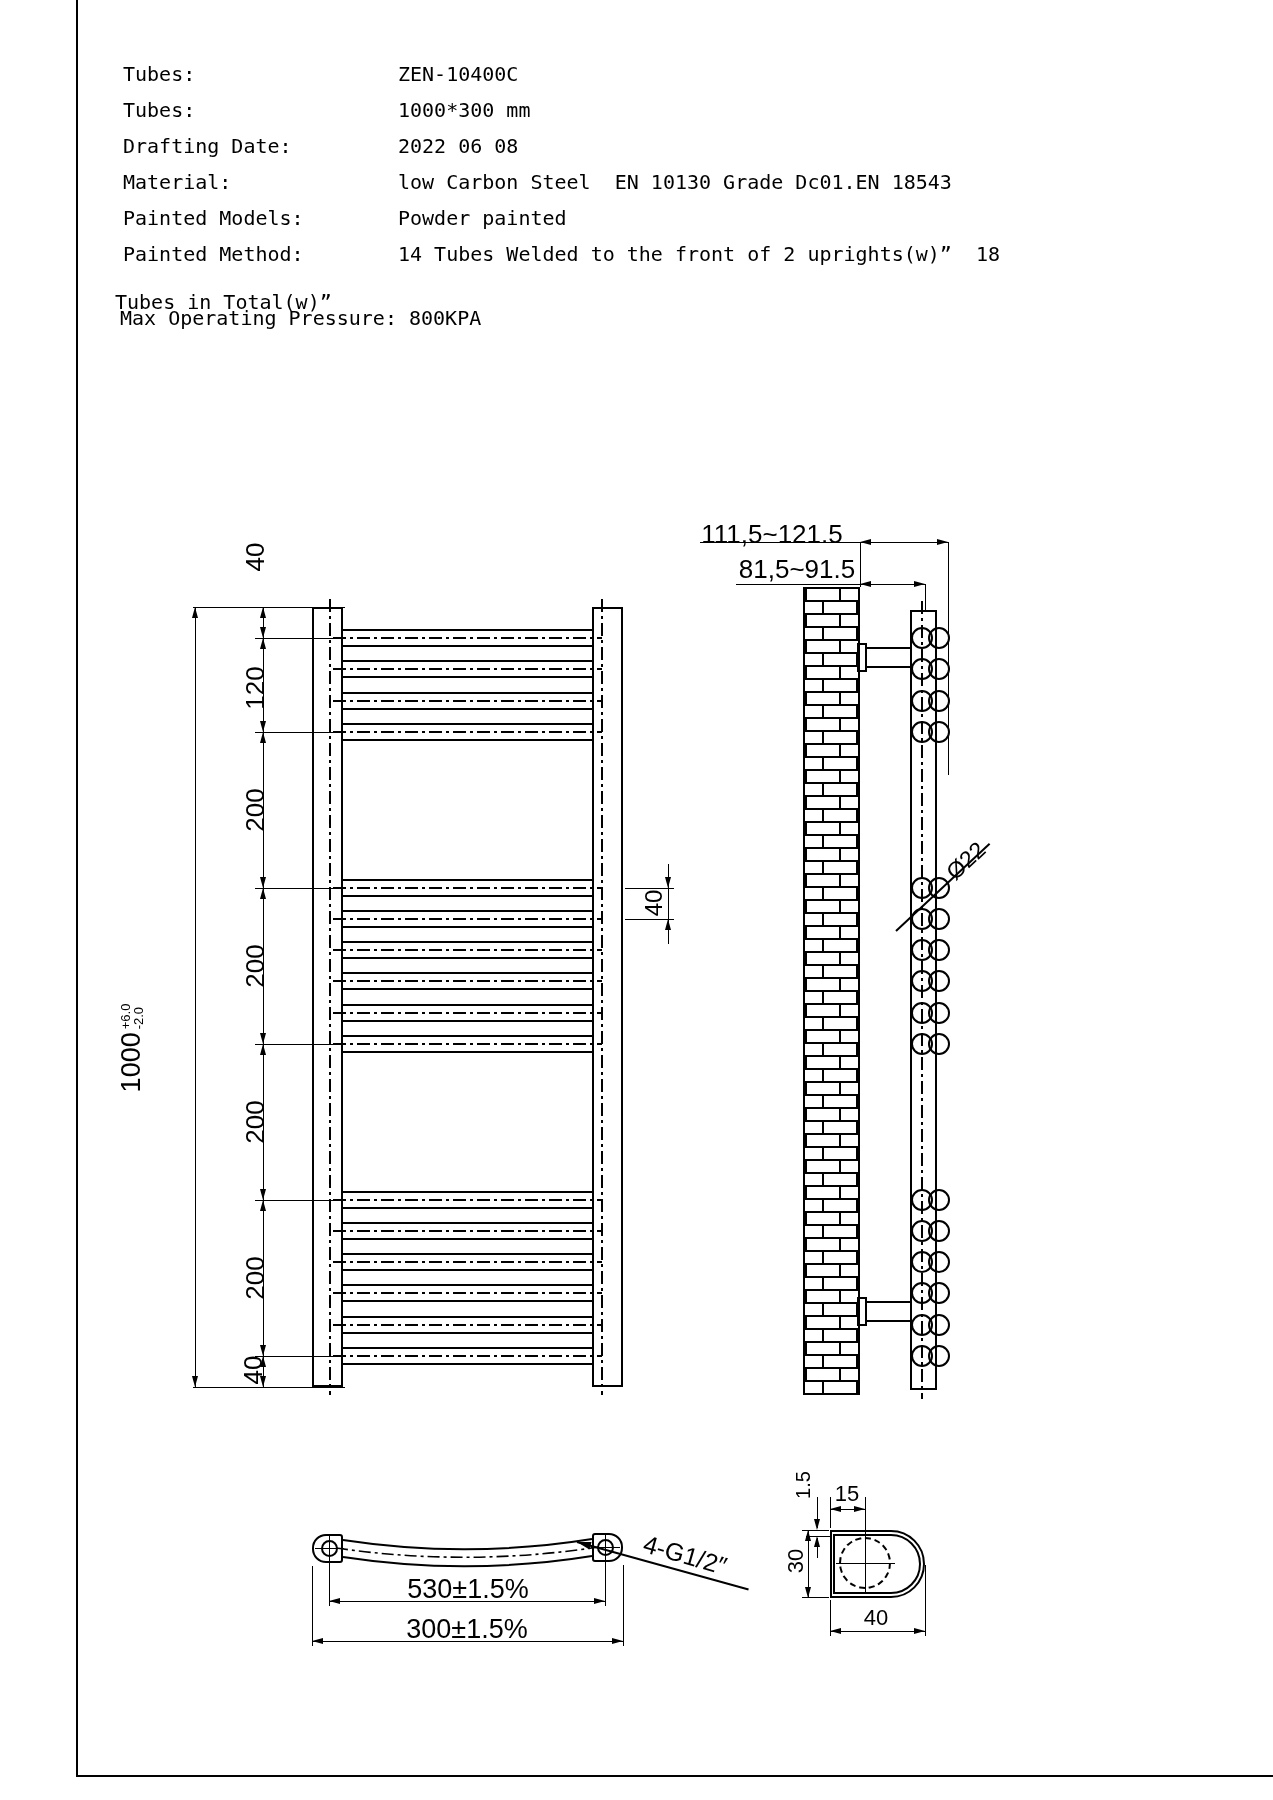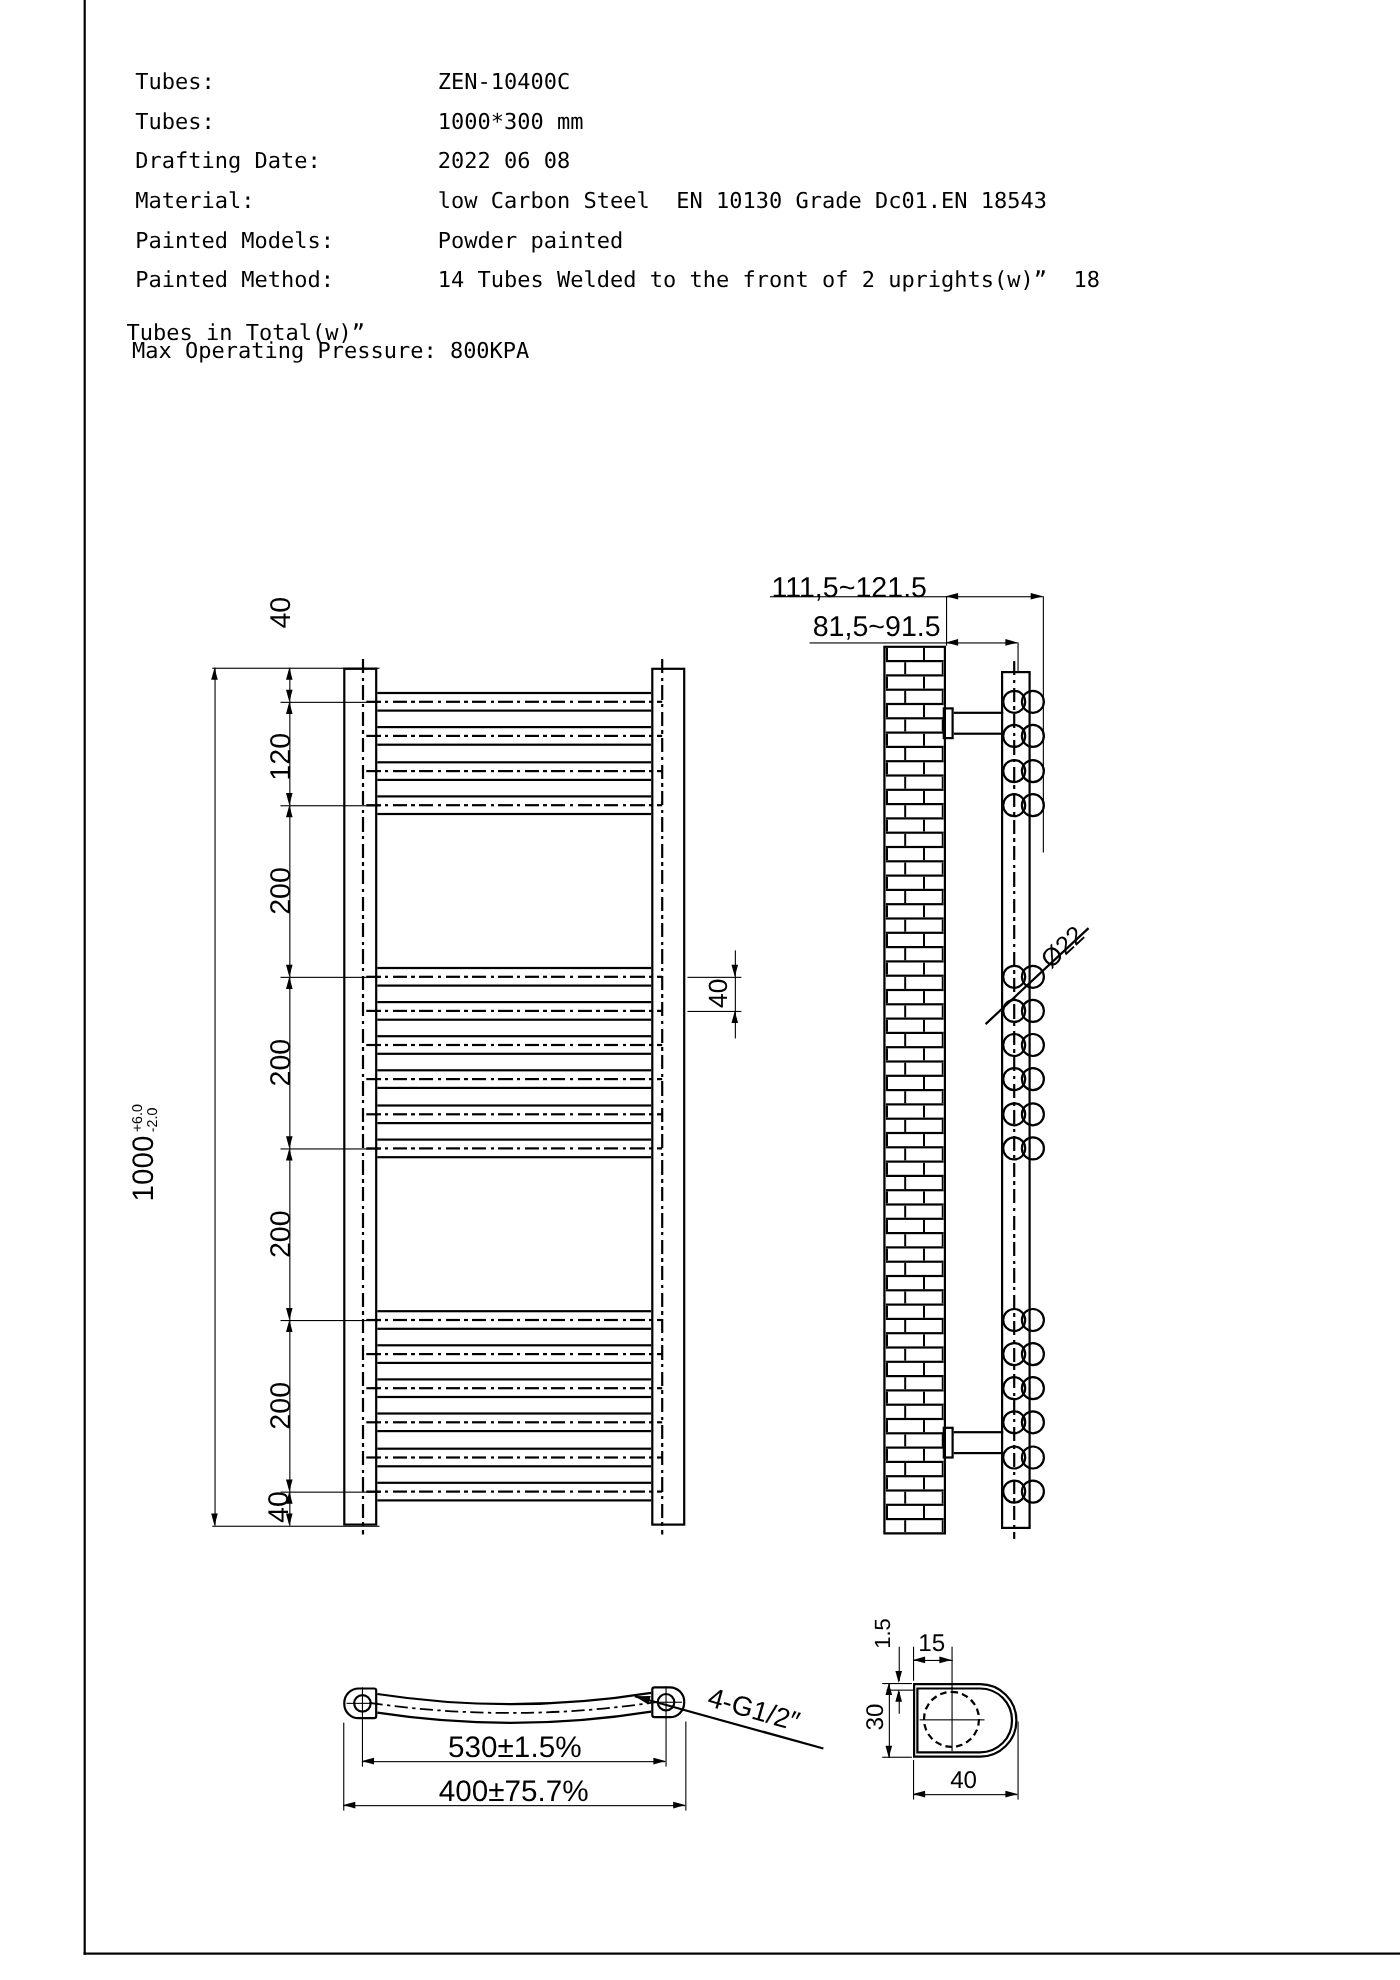--- a/index.html
+++ b/index.html
@@ -145,21 +145,21 @@
       <path d="M 63 20 Q 187 39 312 19" fill="none" stroke="#000" stroke-width="2"></path>
       <path d="M 63 37 Q 187 56 312 36" fill="none" stroke="#000" stroke-width="2"></path>
       <path d="M 56 28 Q 187 47 319 27" fill="none" stroke="#000" stroke-width="1.6" stroke-dasharray="12 4 3 4"></path>
     </svg>
     <div class="rect" style="left:312px;top:1534px;width:31px;height:29px;border-radius:14px 3px 3px 14px"></div>
     <div class="rect" style="left:592px;top:1533px;width:31px;height:29px;border-radius:3px 14px 14px 3px"></div>
     <div class="circ" style="left:321px;top:1540px;width:17px;height:17px"></div>
     <div class="circ" style="left:597px;top:1539px;width:17px;height:17px"></div>
 
     <div class="dim" style="left:468px;top:1589px;font-size:27px">530±1.5%</div>
-    <div class="dim" style="left:467px;top:1629px;font-size:27px">400±75.7%</div>
+    <div class="dim" style="left:467px;top:1629px;font-size:27px">300±1.5%</div>
     <div class="dim" style="left:685px;top:1555px;font-size:25px;transform:translate(-50%,-50%) rotate(16deg)">4-G1/2″</div>
     <div class="ln" style="left:577px;top:1541px;width:178px;height:2px;transform:rotate(15.5deg);transform-origin:left center"></div>
     <div class="ar" style="left:577px;top:1537.5px;border-top:4px solid transparent;border-bottom:4px solid transparent;border-right:14px solid #000;transform:rotate(15.5deg);transform-origin:left center"></div>
   </div>
 
   <div>
     <div class="rect" style="left:830px;top:1530px;width:95px;height:68px;border-radius:0 34px 34px 0"></div>
     <div class="rect" style="left:833px;top:1534px;width:88px;height:60px;border-radius:0 30px 30px 0"></div>
     <div style="position:absolute;left:839px;top:1537px;width:52px;height:52px;border:2px dashed #000;border-radius:50%;box-sizing:border-box"></div>
 

